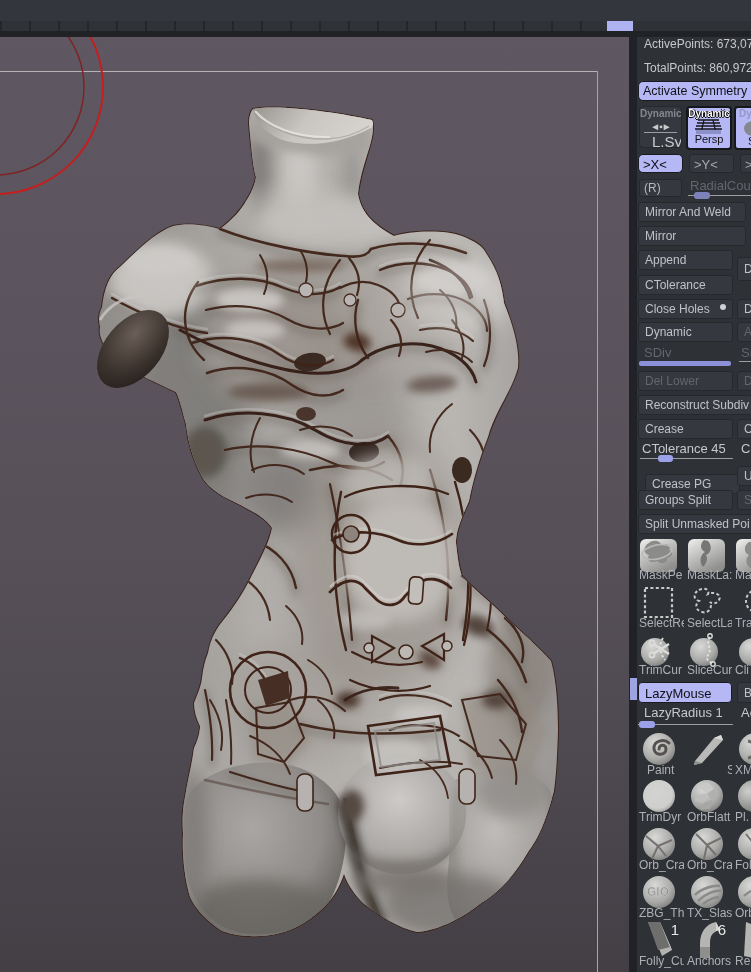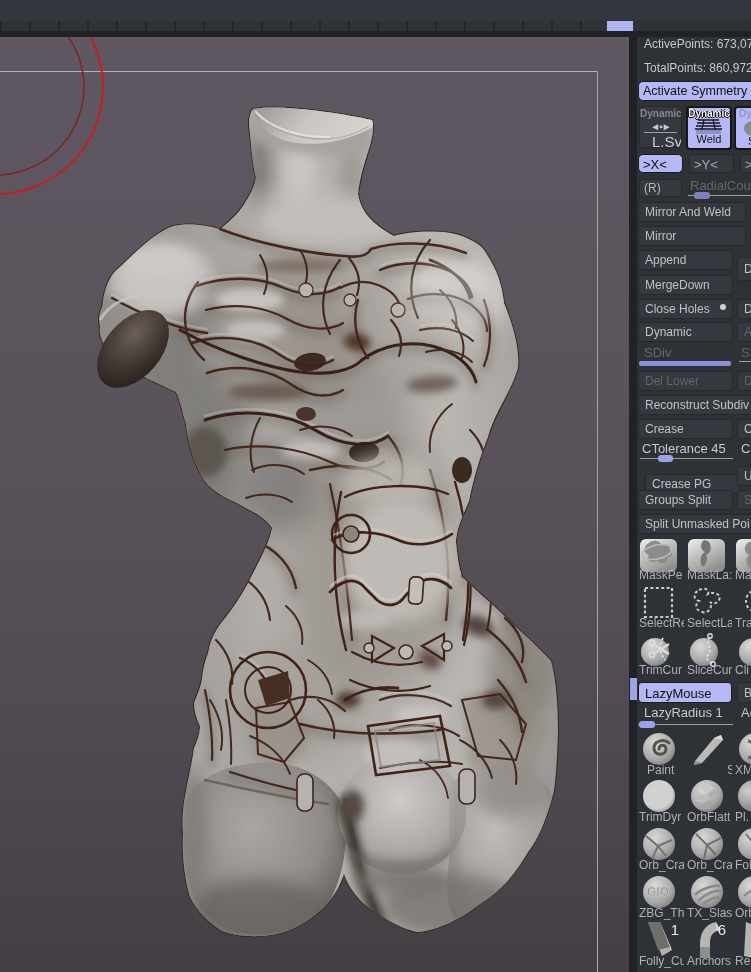--- a/index.html
+++ b/index.html
@@ -379,21 +379,21 @@
       <div style="position:absolute;left:4px;top:25px;width:33px;height:1px;background:#9a9da2;"></div>
       <div style="position:absolute;left:12px;top:26px;width:100%;font-size:15px;color:#c8cacd;">L.Sym</div>
     </div>
     <div class="btn purple" style="left:49px;top:69px;width:42px;height:40px;border-radius:4px;border:2px solid #16171b;">
       <div style="position:absolute;left:0;top:0px;width:100%;text-align:center;font-weight:bold;font-size:10px;color:#fff;text-shadow:0 1px 0 #000,1px 0 0 #000,-1px 0 0 #000;">Dynamic</div>
       <svg style="position:absolute;left:6px;top:11px;" width="29" height="15" viewBox="0 0 29 15">
         <path d="M4,1 L25,1 M3,4 L26,4 M2,7 L27,7 M1,10 L28,10" stroke="#15161a" stroke-width="1.4" fill="none"></path>
         <path d="M10,1 L7,14 M19,1 L22,14" stroke="#15161a" stroke-width="1.2" fill="none"></path>
         <rect x="2" y="11" width="25" height="4" fill="#8d90c8"></rect>
       </svg>
-      <div style="position:absolute;left:0;top:25px;width:100%;text-align:center;font-size:11px;color:#101014;">Weld</div>
+      <div style="position:absolute;left:0;top:25px;width:100%;text-align:center;font-size:11px;color:#101014;">Persp</div>
     </div>
     <div class="btn purple" style="left:97px;top:69px;width:30px;height:40px;border-radius:4px;border:2px solid #16171b;">
       <div style="position:absolute;left:3px;top:0px;font-weight:bold;font-size:10px;color:#9396c8;">Dy</div>
       <div style="position:absolute;left:8px;top:13px;width:18px;height:15px;border-radius:50%;background:#85888f;"></div>
       <div style="position:absolute;left:12px;top:27px;font-size:11px;color:#101014;">S</div>
     </div>
 
     <div class="btn purple" style="left:1px;top:117px;width:43px;height:17px;border-radius:5px;font-size:13px;">
         <span style="left:4px;">&gt;X&lt;</span>
       </div>
@@ -415,21 +415,21 @@
         <span>Mirror And Weld</span>
       </div>
     <div class="btn" style="left:1px;top:189px;width:106px;height:18px;">
         <span>Mirror</span>
       </div>
 
     <div class="btn" style="left:1px;top:213px;width:93px;height:18px;">
         <span>Append</span>
       </div>
     <div class="btn" style="left:1px;top:238px;width:93px;height:18px;">
-        <span>MergeDown</span>
+        <span>CTolerance</span>
       </div>
     <div class="btn" style="left:1px;top:262px;width:93px;height:18px;">
         <span>Close Holes</span>
       <div style="position:absolute;right:6px;top:4px;width:6px;height:6px;border-radius:50%;background:#cfd1d4;"></div>
       </div>
     <div class="btn" style="left:1px;top:285px;width:93px;height:18px;">
         <span>Dynamic</span>
       </div>
     <div class="ptext gray" style="left:7px;top:308px;font-size:13px;">SDiv</div>
     <div style="position:absolute;left:2px;top:324px;width:92px;height:5px;background:#8b90d8;border-radius:2px;"></div>

